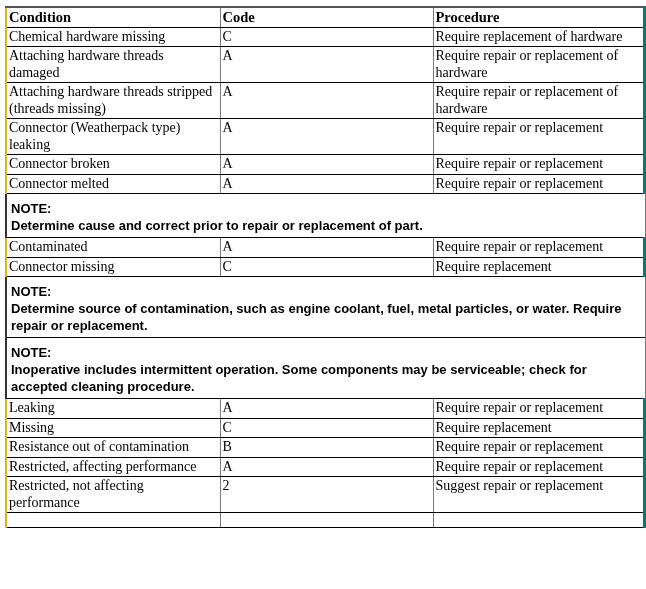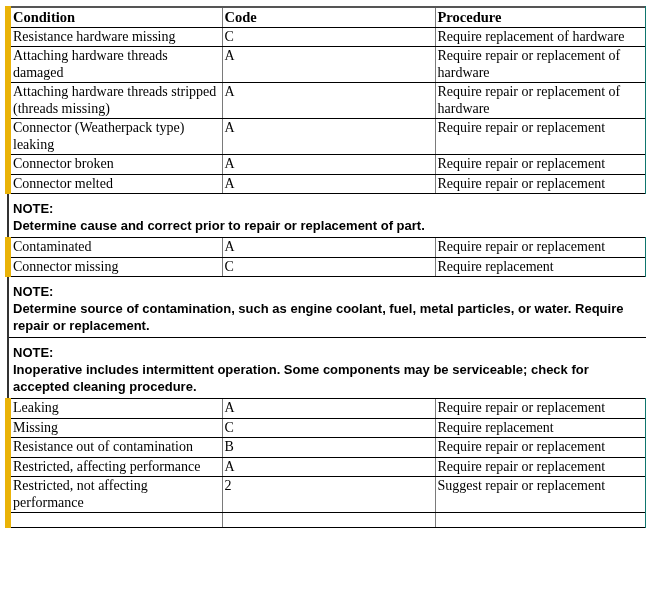--- a/index.html
+++ b/index.html
@@ -19,21 +19,21 @@
     vertical-align: top;
     text-align: left;
     border-left: 1.5px solid #7a7a7a;
     border-right: 1.5px solid #7a7a7a;
     border-top: 1px solid #000;
     border-bottom: 1px solid #000;
   }
   th { font-weight: bold; font-size: 14.5px; padding-top: 1px; padding-bottom: 1px; }
   th.code-h { text-align: left; }
   table tr:first-child th { border-top: 2px solid #555; }
-  td.first, th.first { border-left: 6px solid #eab308; }
+  td.first, th.first { border-left: 2px solid #eab308; }
   td.last, th.last { border-right: 6px solid #0f766e; }
   td.note {
     font-family: "Liberation Sans", sans-serif;
     font-weight: bold;
     font-size: 13px;
     line-height: 17px;
     padding: 6px 4px 3px 4px;
     border-left: 2px solid #333;
     border-right: 3px solid #777;
   }
@@ -56,21 +56,21 @@
       </colgroup>
     <thead>
       <tr>
         <th class="first">Condition</th>
         <th class="code-h">Code</th>
         <th class="last">Procedure</th>
       </tr>
     </thead>
     <tbody>
       <tr>
-        <td class="first">Resistance hardware missing</td>
+        <td class="first">Chemical hardware missing</td>
         <td>C</td>
         <td class="last">Require replacement of hardware</td>
       </tr>
       <tr>
         <td class="first">Attaching hardware threads damaged</td>
         <td>A</td>
         <td class="last">Require repair or replacement of hardware</td>
       </tr>
       <tr>
         <td class="first">Attaching hardware threads stripped (threads missing)</td>

